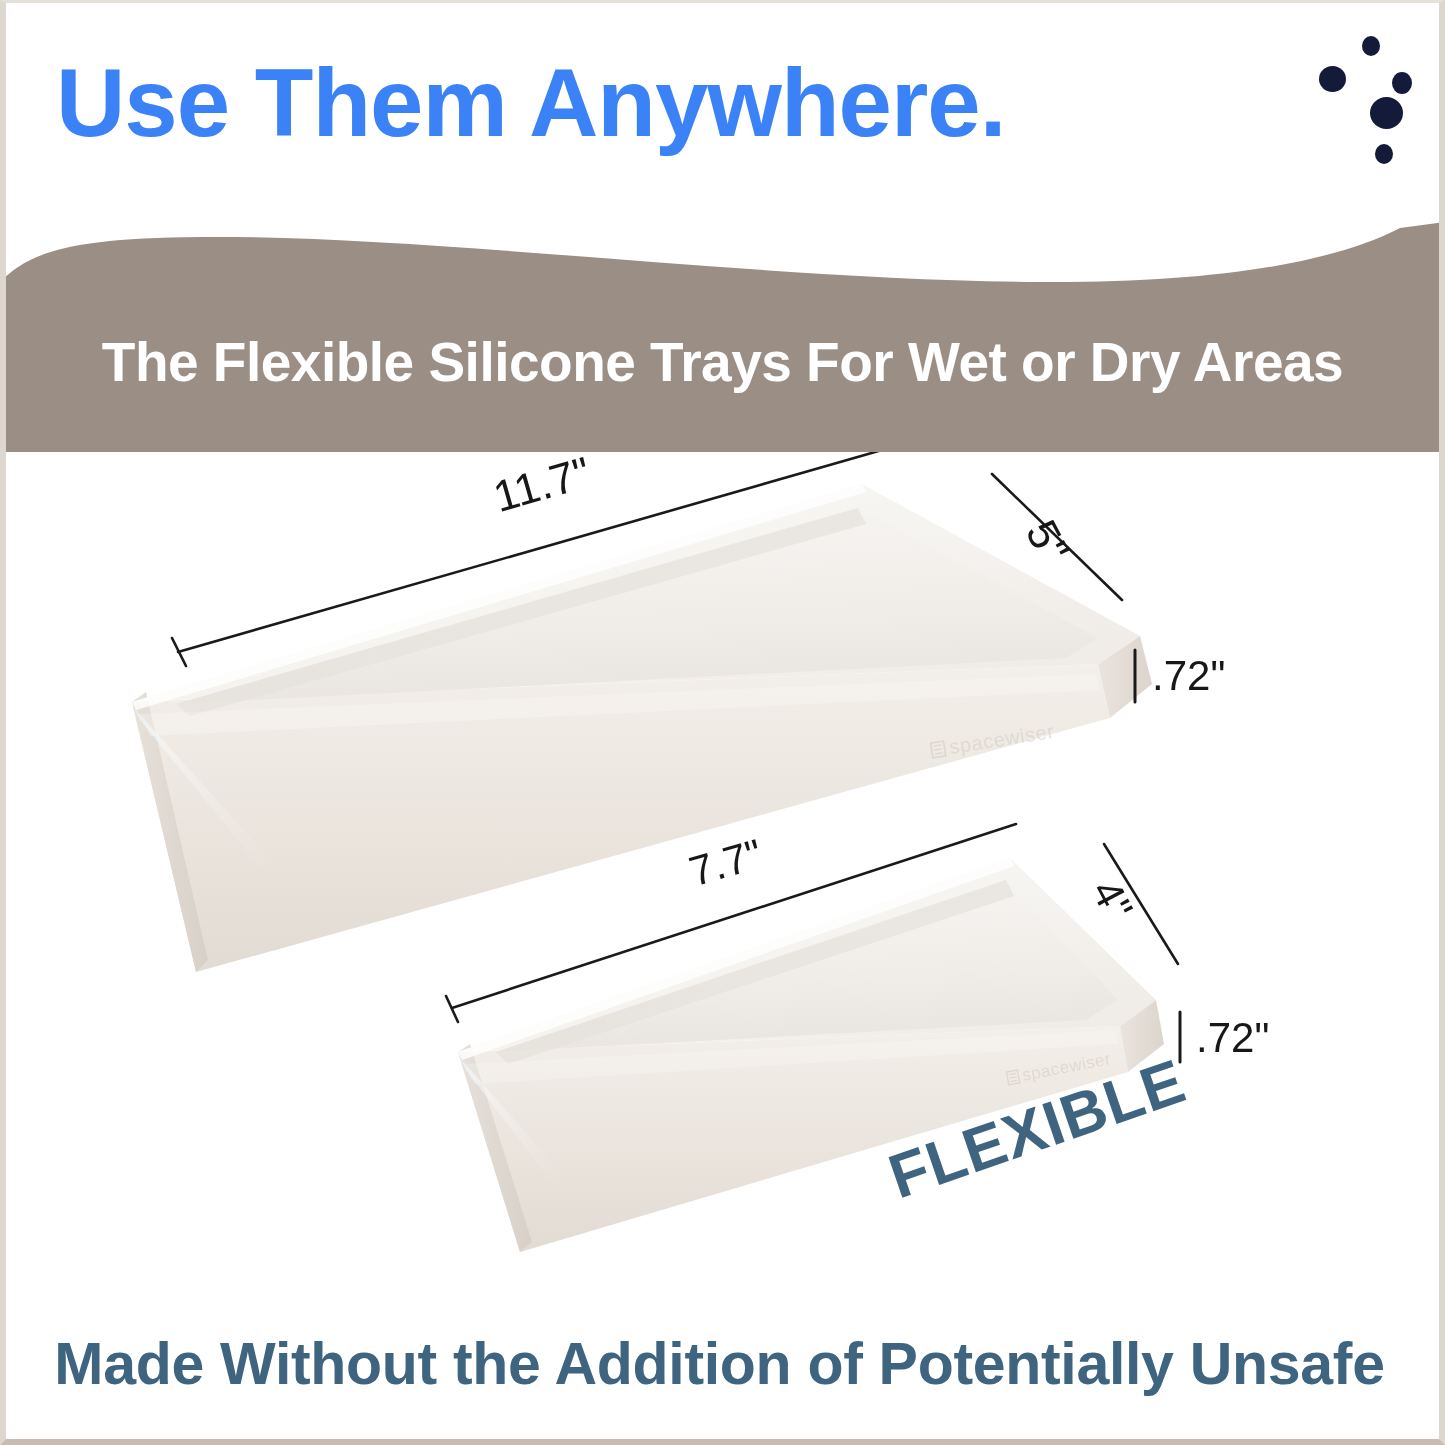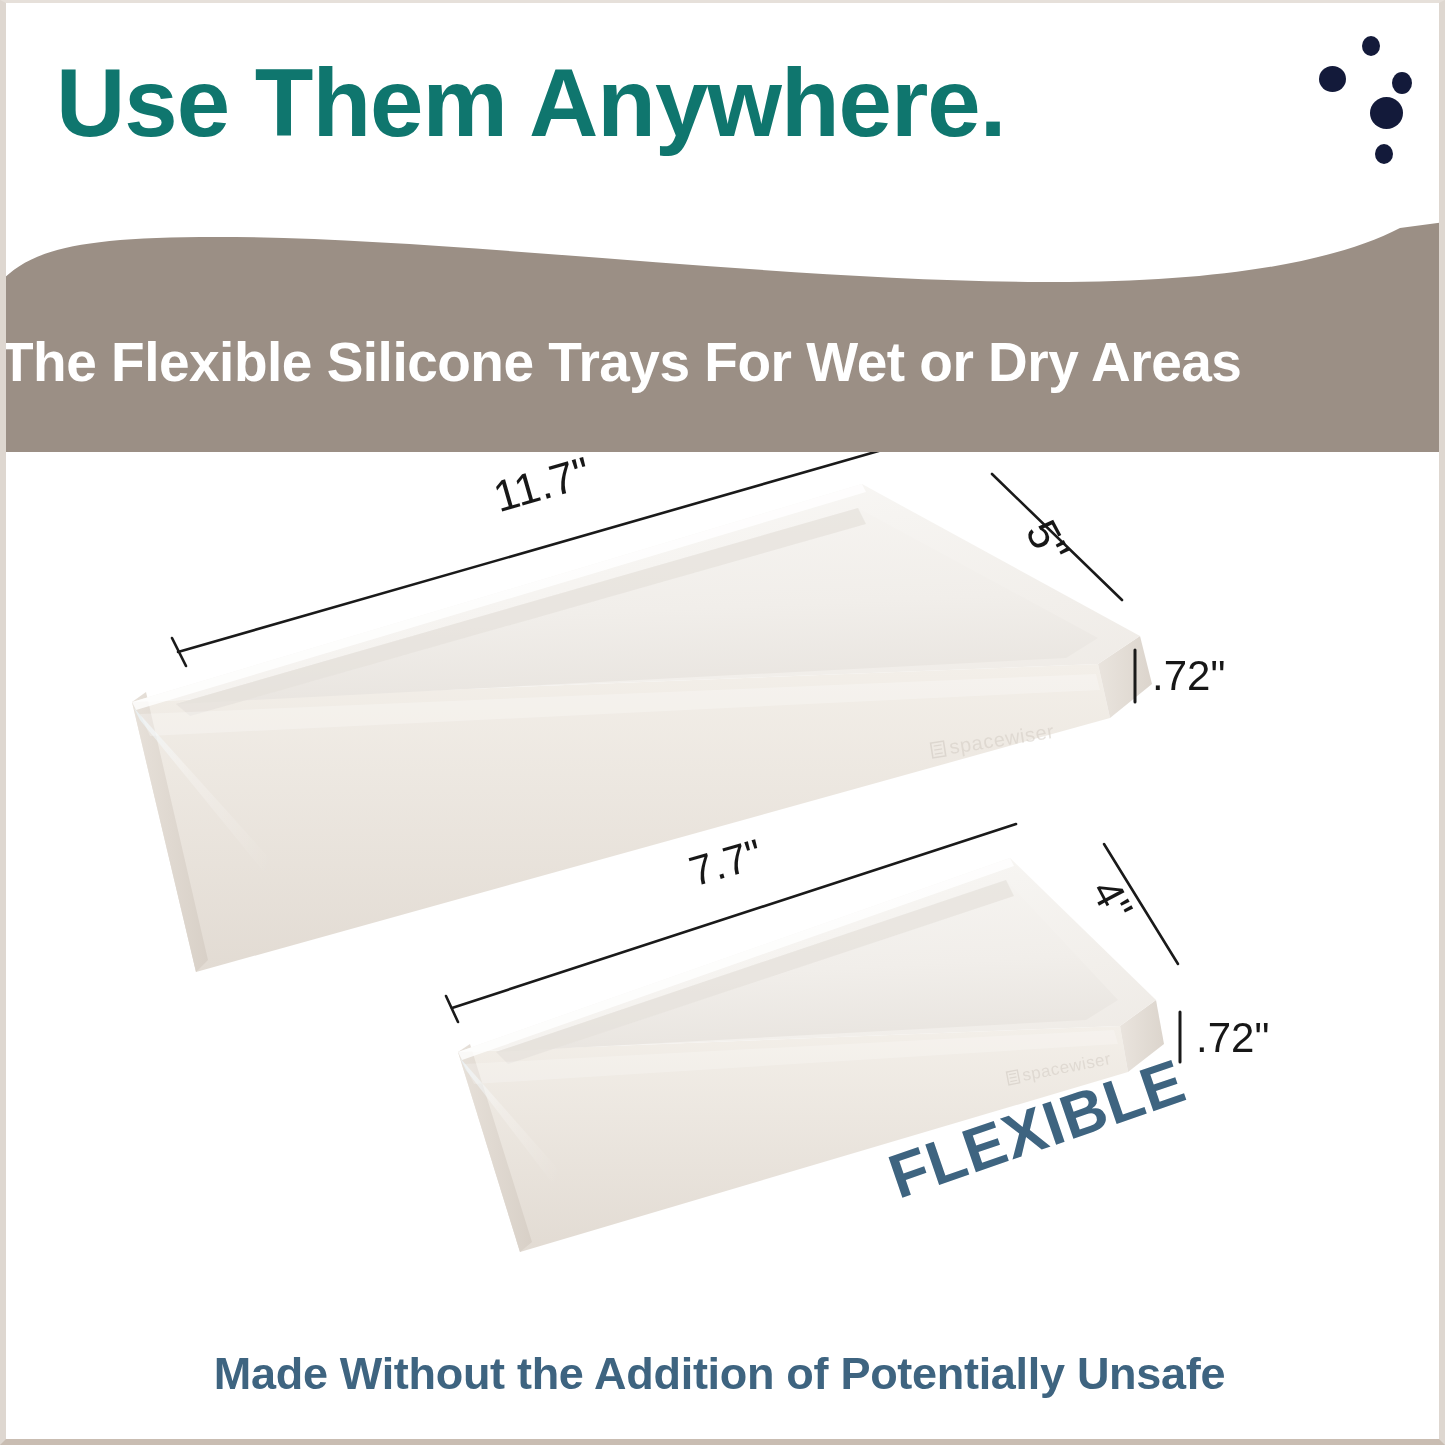--- a/index.html
+++ b/index.html
@@ -29,21 +29,21 @@
   }
 
   
   .headline {
     position: absolute;
     left: 56px;
     top: 55px;
     font-size: 96px;
     font-weight: 700;
     letter-spacing: -1px;
-    color: #0f766e;
+    color: #3b82f6;
     font-family: "Liberation Sans", sans-serif;
     line-height: 1.0;
     white-space: nowrap;
   }
 
   
   .dots { position: absolute; left: 1300px; top: 28px; width: 140px; height: 140px; }
   .dot { position: absolute; background: #131a3a; border-radius: 50%; }
 
   
@@ -52,21 +52,21 @@
     left: 0;
     top: 222px;
     width: 1445px;
     height: 230px;
   }
   .banner svg { display: block; width: 100%; height: 100%; }
   .banner-text {
     position: absolute;
     left: 0; right: 0;
     top: 108px;
-    text-align: left;
+    text-align: center;
     color: #ffffff;
     font-size: 55px;
     font-weight: 700;
     letter-spacing: -0.5px;
     font-family: "Liberation Sans", sans-serif;
     white-space: nowrap;
   }
 
   
   .stage {
@@ -100,21 +100,21 @@
     white-space: nowrap;
   }
 
   
   .footer {
     position: absolute;
     left: 0; right: 6px;
     bottom: 42px;
     text-align: center;
     color: #3e6480;
-    font-size: 45px;
+    font-size: 59px;
     font-weight: 700;
     line-height: 1.28;
     letter-spacing: -0.3px;
     font-family: "Liberation Sans", sans-serif;
   }
   .footer div { white-space: nowrap; }
 </style>
 </head>
 <body>
 

